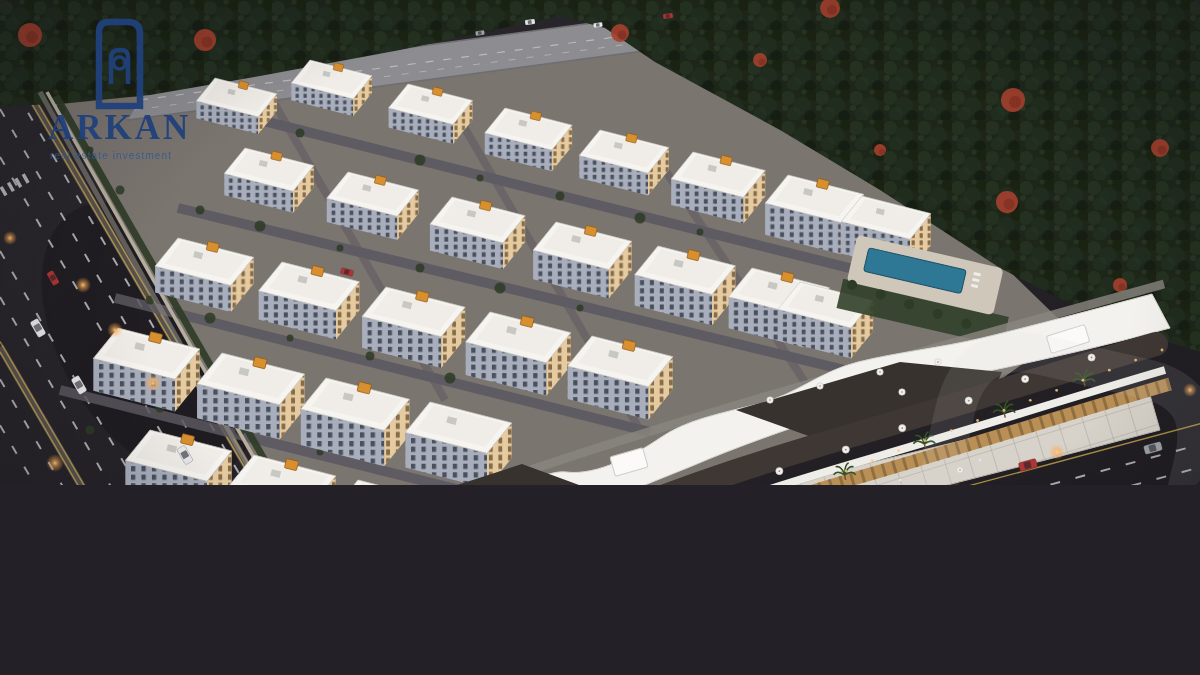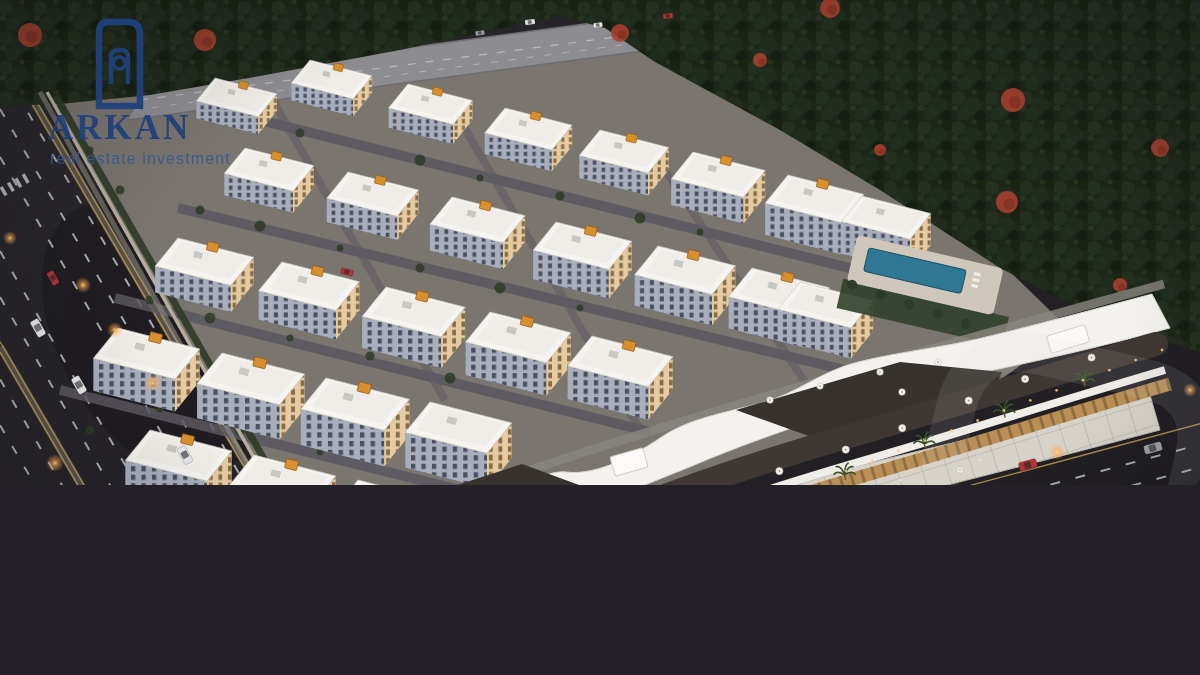--- a/index.html
+++ b/index.html
@@ -3,21 +3,21 @@
 <meta charset="utf-8">
 <style>
   html,body{margin:0;padding:0;width:1200px;height:675px;overflow:hidden;background:#232127;
             font-family:"Liberation Sans", sans-serif;}
   .stage{position:relative;width:1200px;height:485px;overflow:hidden;border-radius:7px;}
   .stage svg{display:block}
   .brandmark{position:absolute;left:36px;top:4px;width:250px;height:170px;pointer-events:none;}
   .logoglyph{position:absolute;left:58px;top:14px;}
   .brandname{position:absolute;left:12px;top:104px;font-family:"Liberation Serif", serif;
              font-weight:bold;font-size:35px;letter-spacing:3px;color:#20417c;opacity:.95;}
-  .brandtag{position:absolute;left:14px;top:146px;font-size:16px;letter-spacing:1.1px;
+  .brandtag{position:absolute;left:14px;top:146px;font-size:10px;letter-spacing:1.1px;
             color:#35598f;opacity:.88;white-space:nowrap;}
 </style>
 </head>
 <body>
 
 <div class="stage">
 <svg id="scene" width="1200" height="675" viewBox="0 0 1200 675">
   <defs>
     <pattern id="ftex" width="34" height="30" patternUnits="userSpaceOnUse">
       <rect width="34" height="30" fill="#1d2619"></rect>

